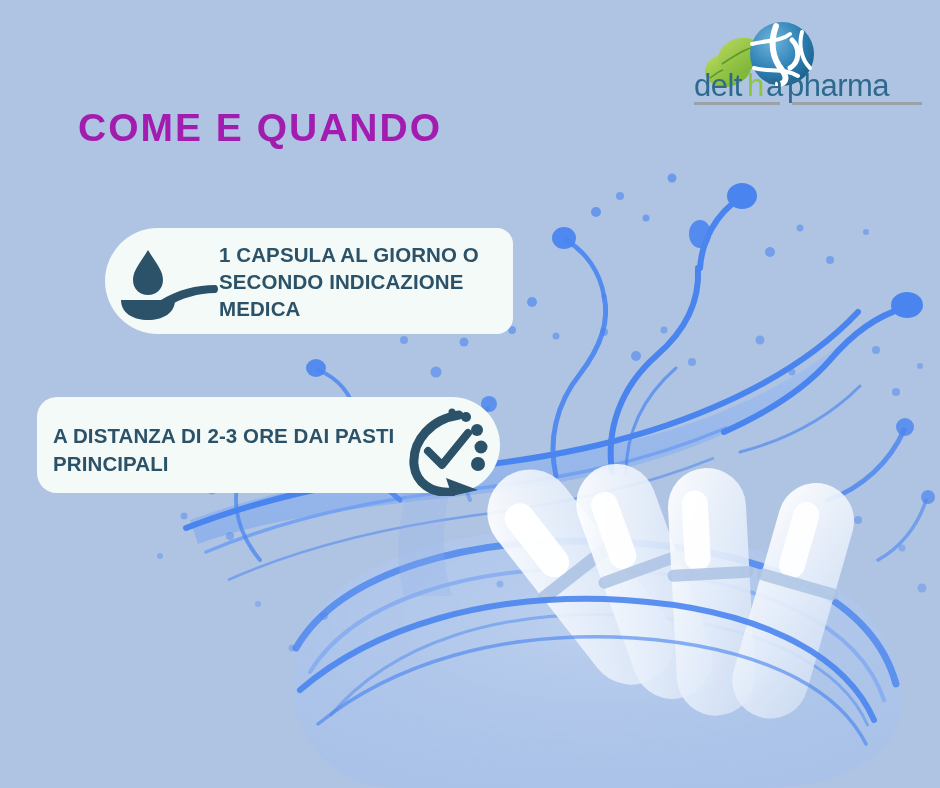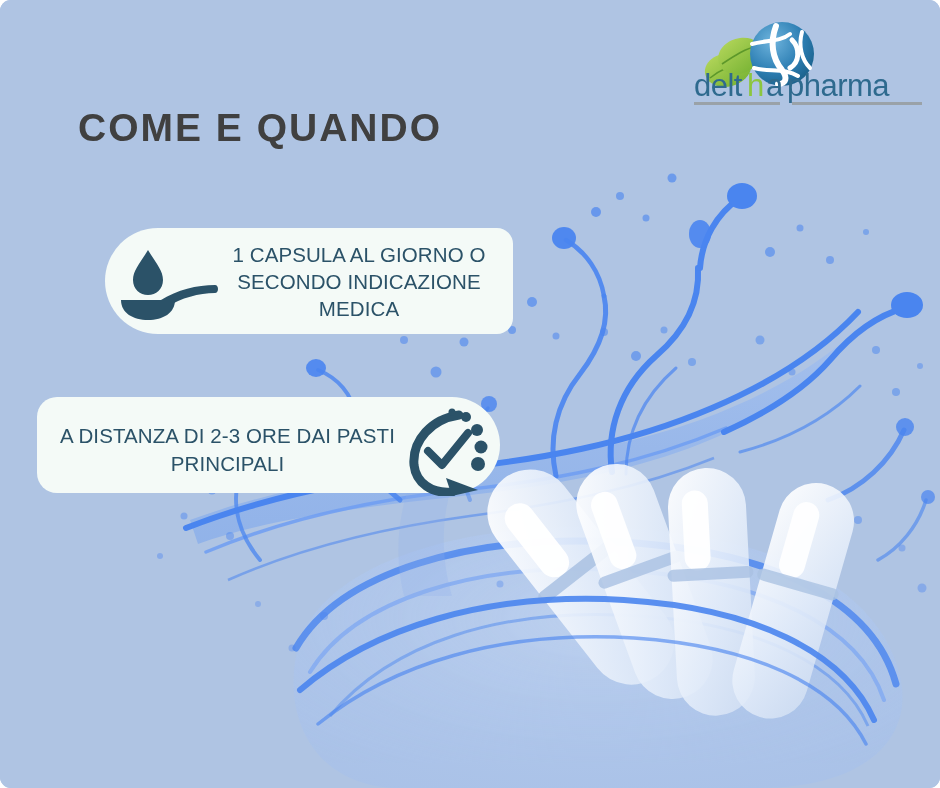--- a/index.html
+++ b/index.html
@@ -8,21 +8,20 @@
     background: #ffffff;
   }
   #poster {
     position: relative;
     width: 940px;
     height: 788px;
     overflow: hidden;
     background: #afc4e3;
     font-family: "Liberation Sans", sans-serif;
     user-select: none;
-    border-radius: 11px;
   }
 
   
   .bg-art {
     position: absolute;
     inset: 0;
     pointer-events: none;
   }
   .bg-art svg { display: block; width: 100%; height: 100%; }
 
@@ -35,21 +34,21 @@
     height: 92px;
   }
   .logo svg { display:block; width: 100%; height: 100%; }
 
   
   .headline {
     position: absolute;
     left: 78px;
     top: 74px;
     width: 520px;
-    color: #404040;
+    color: #a21caf;
     font-size: 39px;
     font-weight: bold;
     letter-spacing: 2.0px;
     line-height: 56px;
     text-transform: uppercase;
   }
   .headline .ln { display: block; }
 
   
   .card {
@@ -82,23 +81,23 @@
     justify-content: center;
   }
   #icon-spoon-drop { width: 104px; height: 78px; }
   #icon-clock-check { width: 92px; height: 92px; }
   .card-icon svg { display:block; width:100%; height:100%; }
 
   .card-text {
     flex: 1 1 auto;
     color: #2b5268;
     font-size: 20.5px;
-    font-weight: normal;
+    font-weight: bold;
     line-height: 27px;
-    text-align: center;
+    text-align: left;
     letter-spacing: 0.1px;
     text-transform: uppercase;
   }
   #card-timing .card-text { font-size: 20.5px; line-height: 28px; }
 </style>
 </head>
 <body>
 
 <div id="poster">
 

